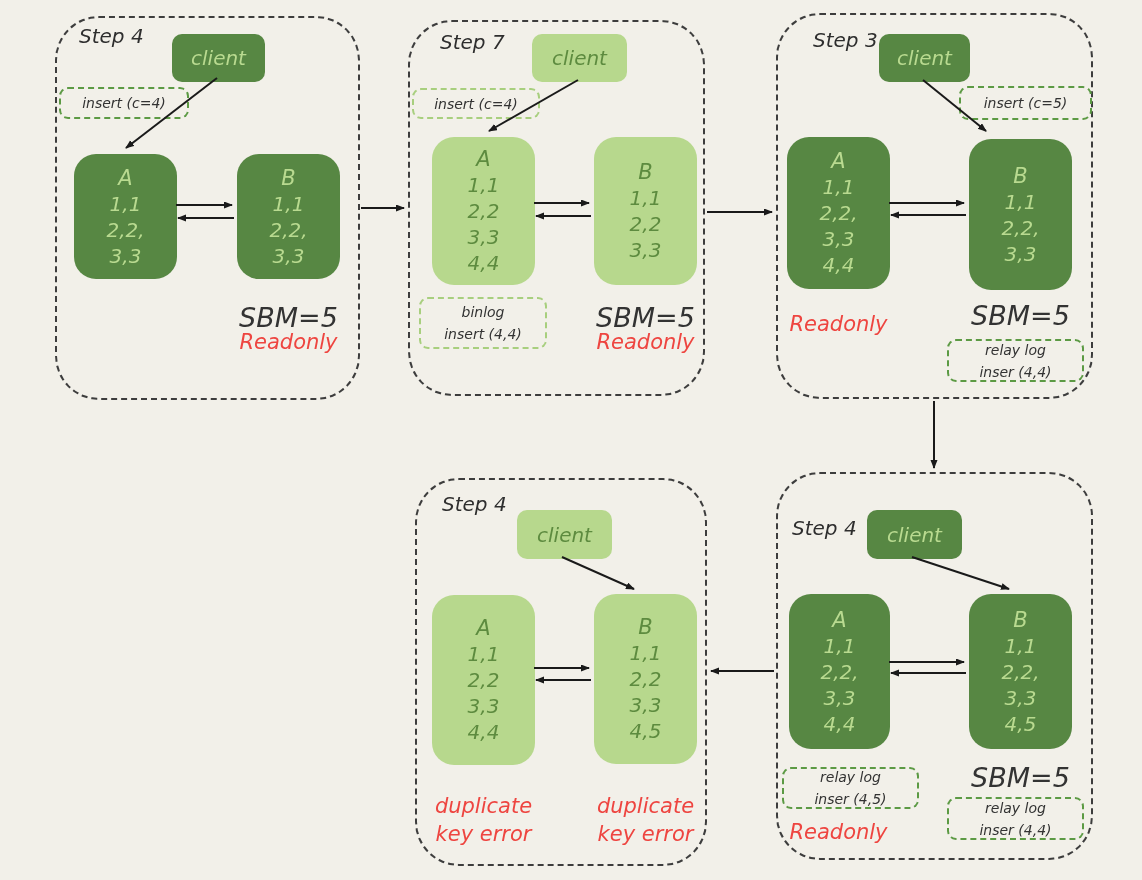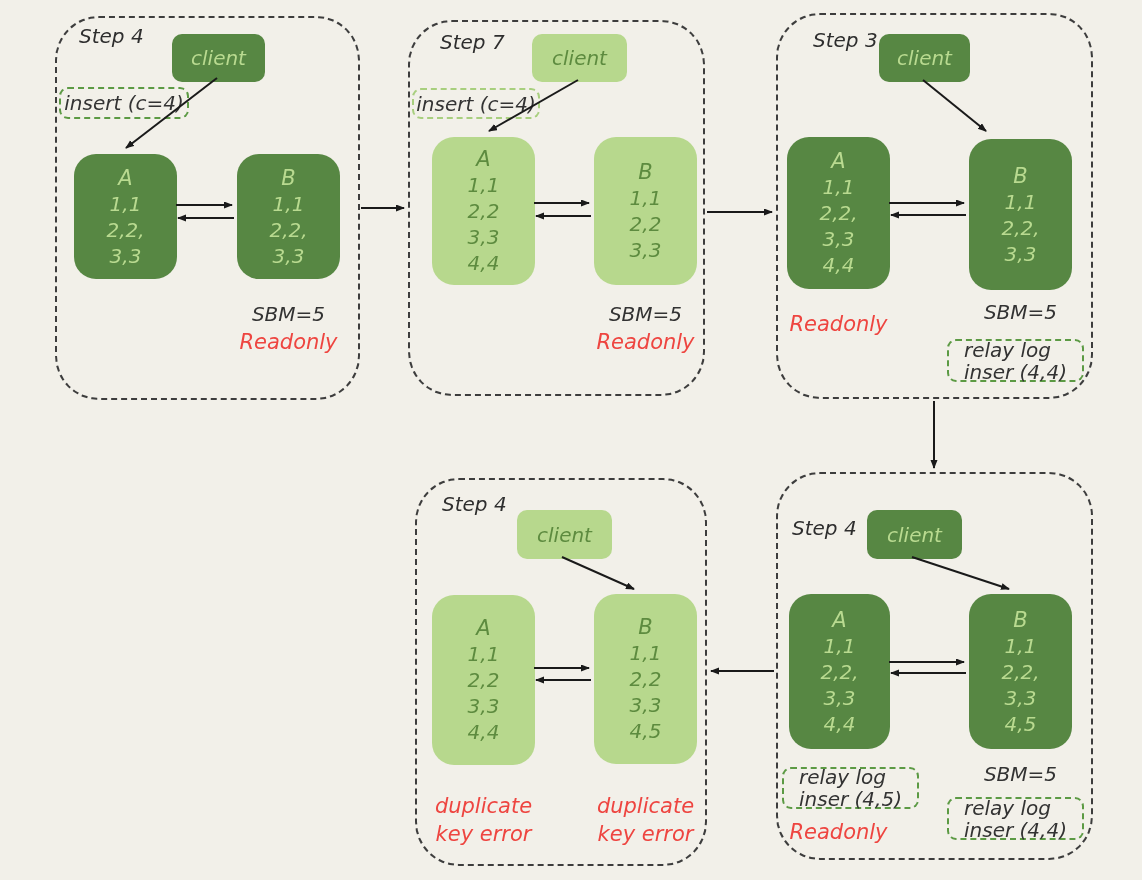--- a/index.html
+++ b/index.html
@@ -21,27 +21,27 @@
   .dark  { background:#578743; color:#b9da90; }
   .light { background:#b7d88d; color:#5d8b3f; }
   .node {
     position:absolute; border-radius:22px;
     display:flex; flex-direction:column; align-items:center; justify-content:center;
     font-size:20px; line-height:26px;
   }
   .node .node-title { font-size:21px; }
   .note {
     position:absolute; border:2px dashed; border-radius:9px; box-sizing:border-box;
-    display:flex; align-items:center; justify-content:center; text-align:left;
-    font-size:20px; color:#333333; white-space:pre-line; line-height:22px;
+    display:flex; align-items:center; justify-content:center; text-align:center;
+    font-size:14px; color:#333333; white-space:pre-line; line-height:22px;
   }
   .note-dark  { border-color:#5c9a44; }
   .note-light { border-color:#a8cf7e; }
   .sbm {
-    position:absolute; font-size:20px; color:#333333; text-align:center;
+    position:absolute; font-size:27px; color:#333333; text-align:center;
   }
   .red-label {
     position:absolute; font-size:21px; color:#ee4540; text-align:center;
     white-space:pre-line; line-height:28px;
   }
   svg.arrows { position:absolute; left:0; top:0; pointer-events:none; }
 </style>
 </head>
 <body>
 
@@ -81,29 +81,32 @@
       <div>2,2</div>
       <div>3,3</div>
       <div>4,4</div>
     </div>
     <div class="node light" style="left:184px; top:115px; width:103px; height:148px;">
       <div class="node-title">B</div>
       <div>1,1</div>
       <div>2,2</div>
       <div>3,3</div>
     </div>
+    <div class="note note-light" style="left:9px; top:275px; width:128px; height:52px;">binlog
+insert (4,4)</div>
     <div class="sbm" style="left:184px; top:280px; width:103px;">SBM=5</div>
     <div class="red-label" style="left:184px; top:306px; width:103px;">Readonly</div>
   </div>
 
   <div class="panel" style="left:776px; top:13px; width:317px; height:386px;">
     <div class="step-label" style="left:14px; top:13px;margin-left:21px;">Step 3</div>
     <div class="client dark" style="left:101px; top:19px; width:91px; height:48px;">
       <span>client</span>
     </div>
+    <div class="note note-dark" style="left:181px; top:71px; width:133px; height:34px;">insert (c=5)</div>
     <div class="node dark" style="left:9px; top:122px; width:103px; height:152px;">
       <div class="node-title">A</div>
       <div>1,1</div>
       <div>2,2,</div>
       <div>3,3</div>
       <div>4,4</div>
     </div>
     <div class="node dark" style="left:191px; top:124px; width:103px; height:151px;">
       <div class="node-title">B</div>
       <div>1,1</div>

